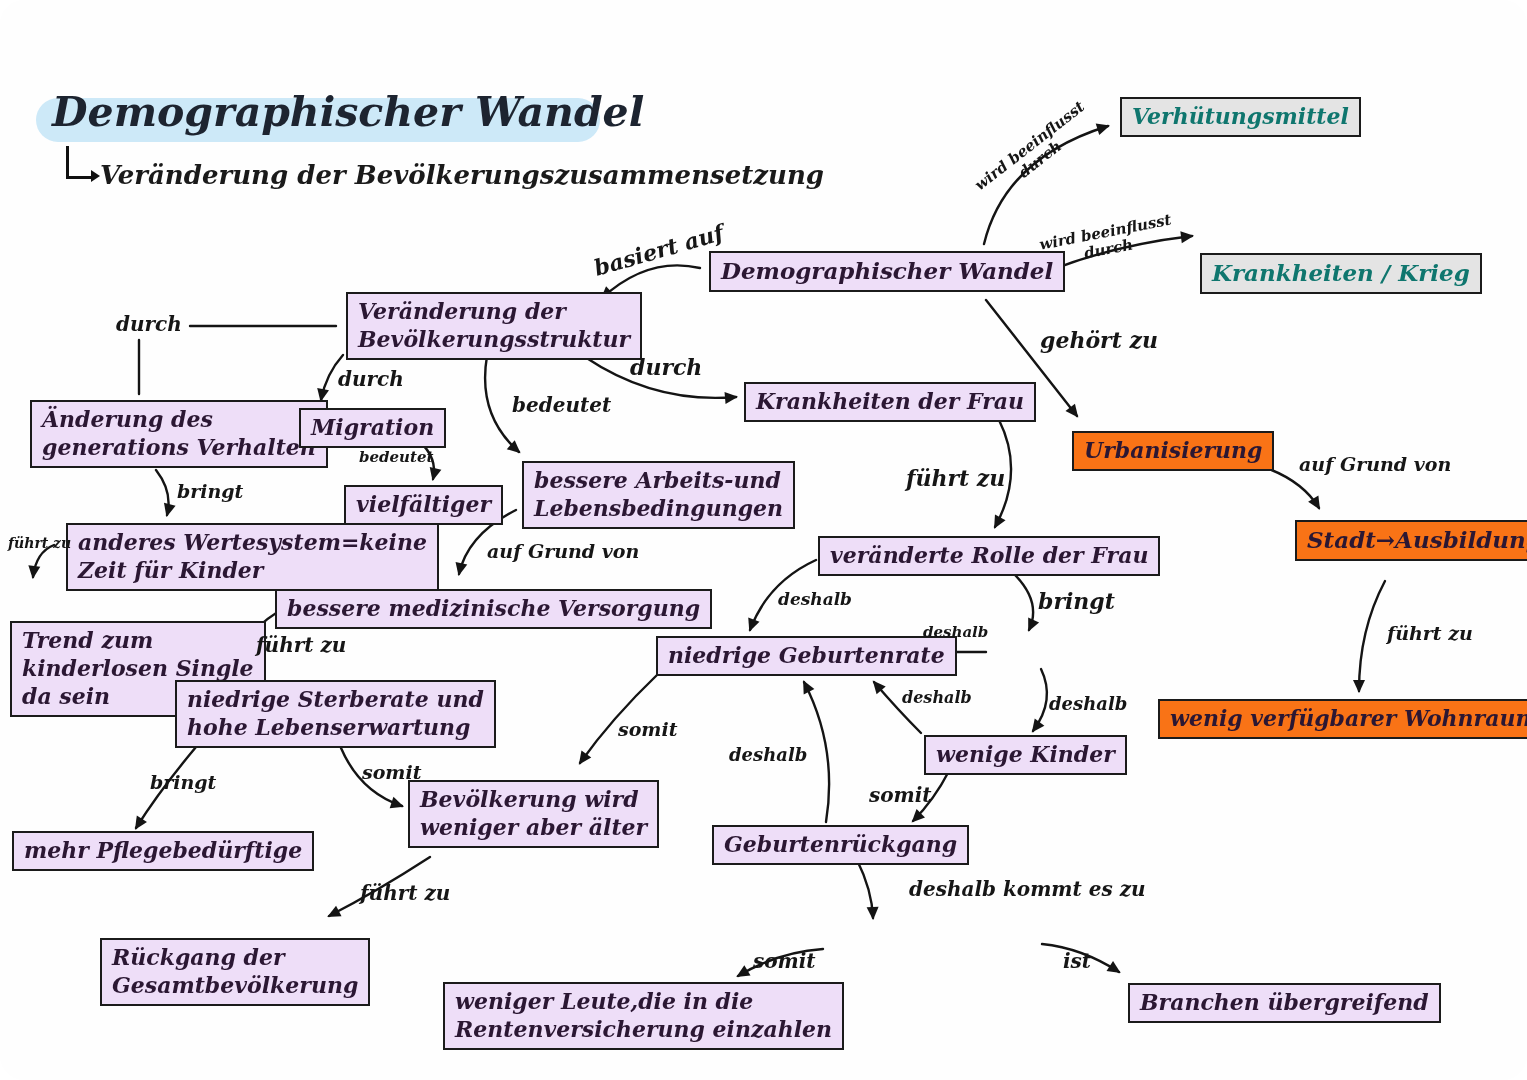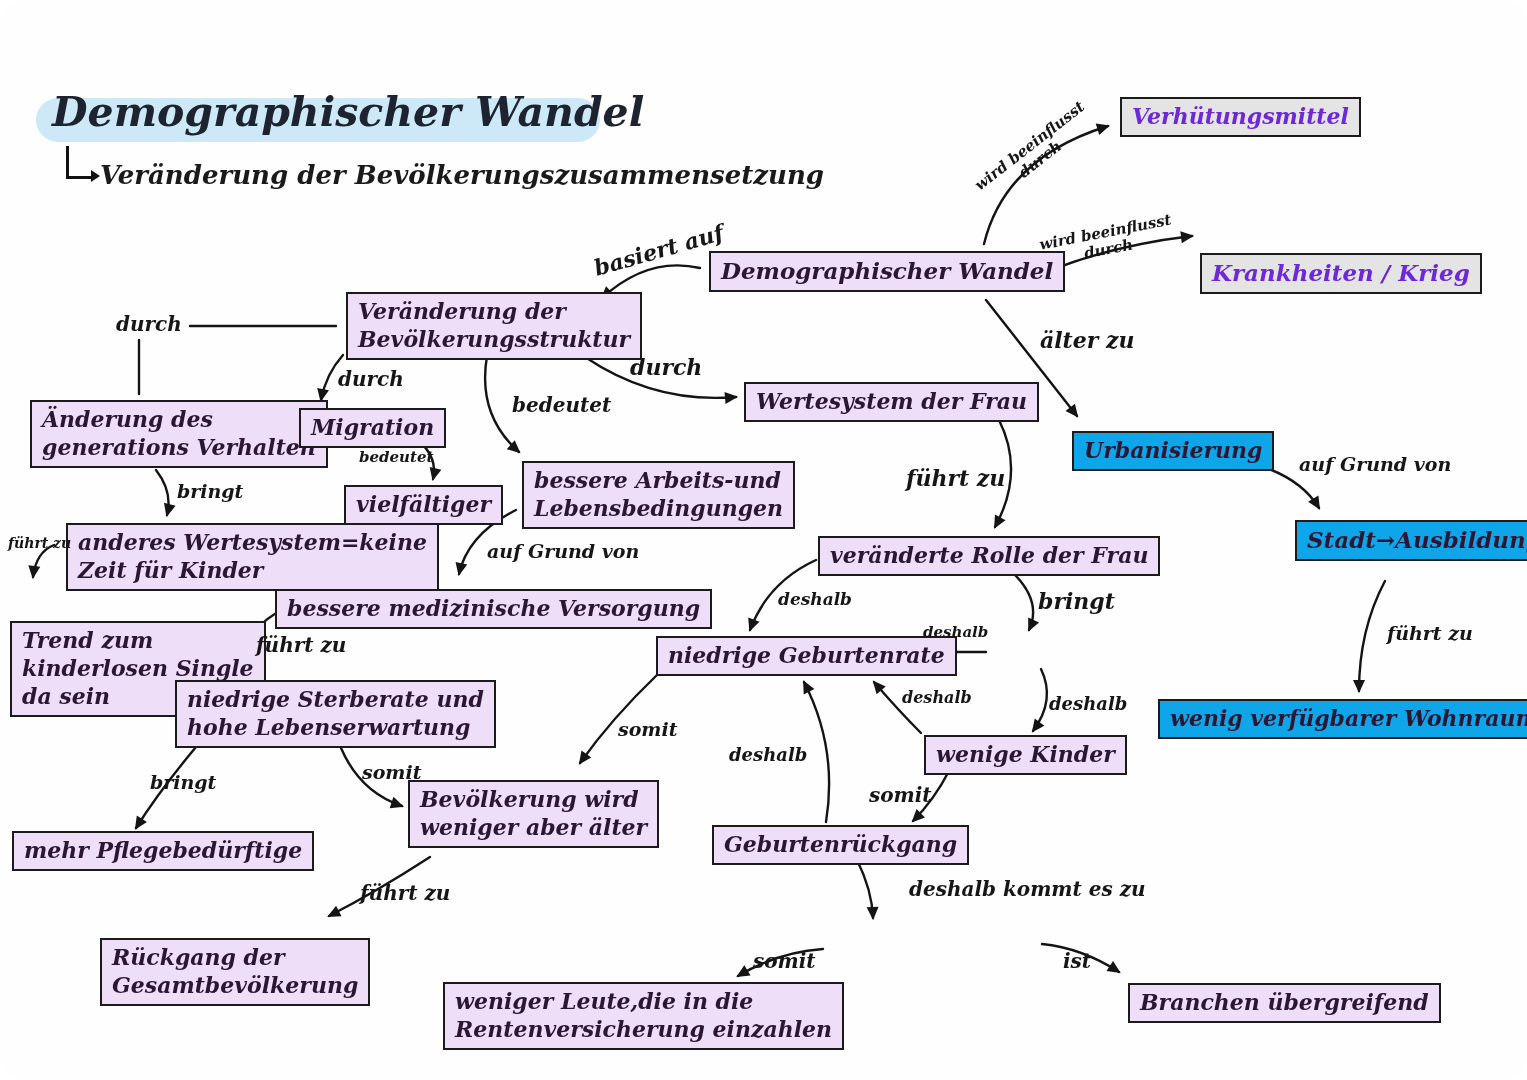--- a/index.html
+++ b/index.html
@@ -10,22 +10,22 @@
     border-radius:24px;
   }
   .edges-svg{position:absolute;left:0;top:0;width:1527px;height:1080px;pointer-events:none;}
   .node{
     position:absolute;width:max-content;box-sizing:border-box;
     border:2.4px solid #1b1b1b;padding:3px 10px 5px 10px;
     font-style:italic;font-weight:bold;font-size:22px;line-height:1.28;
     color:#2b1733;white-space:pre-line;
   }
   .lavender{background:#eedef8;}
-  .pink{background:#0ea5e9;}
-  .gray{background:#e4e4e4;color:#6d28d9;}
+  .pink{background:#f97316;}
+  .gray{background:#e4e4e4;color:#0f766e;}
   .elabel{
     position:absolute;width:max-content;
     font-style:italic;font-weight:bold;color:#161616;
     white-space:pre-line;line-height:1.12;
   }
   .title{
     position:absolute;left:52px;top:88px;
     font-size:41px;font-weight:bold;font-style:italic;color:#1d2430;z-index:2;
   }
   .title-highlight{
@@ -99,21 +99,21 @@
 
   <div class="node lavender" style="left:709px;top:251px;font-size:23px;">Demographischer Wandel</div>
   <div class="node gray" style="left:1120px;top:97px;">Verhütungsmittel</div>
   <div class="node gray" style="left:1200px;top:211px;font-size:23px;margin-top:42px;">Krankheiten / Krieg</div>
   <div class="node lavender" style="left:346px;top:292px;">Veränderung der
 Bevölkerungsstruktur</div>
   <div class="node lavender" style="left:30px;top:400px;">Änderung des
 generations Verhalten</div>
   <div class="node lavender" style="left:299px;top:408px;">Migration</div>
   <div class="node lavender" style="left:344px;top:485px;">vielfältiger</div>
-  <div class="node lavender" style="left:744px;top:382px;">Wertesystem der Frau</div>
+  <div class="node lavender" style="left:744px;top:382px;">Krankheiten der Frau</div>
   <div class="node lavender" style="left:522px;top:461px;">bessere Arbeits-und
 Lebensbedingungen</div>
   <div class="node lavender" style="left:66px;top:523px;">anderes Wertesystem=keine
 Zeit für Kinder</div>
   <div class="node lavender" style="left:10px;top:589px;margin-top:32px;">Trend zum
 kinderlosen Single
 da sein</div>
   <div class="node lavender" style="left:275px;top:589px;">bessere medizinische Versorgung</div>
   <div class="node lavender" style="left:175px;top:680px;">niedrige Sterberate und
 hohe Lebenserwartung</div>
@@ -131,21 +131,21 @@
   <div class="node pink" style="left:1158px;top:699px;">wenig verfügbarer Wohnraum</div>
   <div class="node lavender" style="left:443px;top:982px;">weniger Leute,die in die
 Rentenversicherung einzahlen</div>
   <div class="node lavender" style="left:1128px;top:983px;">Branchen übergreifend</div>
 
   <div class="elabel" style="left:592px;top:238px;font-size:22px;transform:rotate(-16deg);">basiert auf</div>
   <div class="elabel" style="left:968px;top:136px;font-size:15px;text-align:center;transform:rotate(-38deg);">wird beeinflusst
 durch</div>
   <div class="elabel" style="left:1040px;top:224px;font-size:15px;text-align:center;transform:rotate(-11deg);">wird beeinflusst
 durch</div>
-  <div class="elabel" style="left:1040px;top:328px;font-size:22px;">älter zu</div>
+  <div class="elabel" style="left:1040px;top:328px;font-size:22px;">gehört zu</div>
   <div class="elabel" style="left:116px;top:313px;font-size:20px;">durch</div>
   <div class="elabel" style="left:338px;top:368px;font-size:20px;">durch</div>
   <div class="elabel" style="left:359px;top:449px;font-size:15px;">bedeutet</div>
   <div class="elabel" style="left:512px;top:394px;font-size:20px;">bedeutet</div>
   <div class="elabel" style="left:630px;top:355px;font-size:22px;">durch</div>
   <div class="elabel" style="left:177px;top:481px;font-size:19px;">bringt</div>
   <div class="elabel" style="left:8px;top:536px;font-size:14px;">führt zu</div>
   <div class="elabel" style="left:487px;top:541px;font-size:19px;">auf Grund von</div>
   <div class="elabel" style="left:256px;top:634px;font-size:20px;">führt zu</div>
   <div class="elabel" style="left:906px;top:466px;font-size:22px;">führt zu</div>

